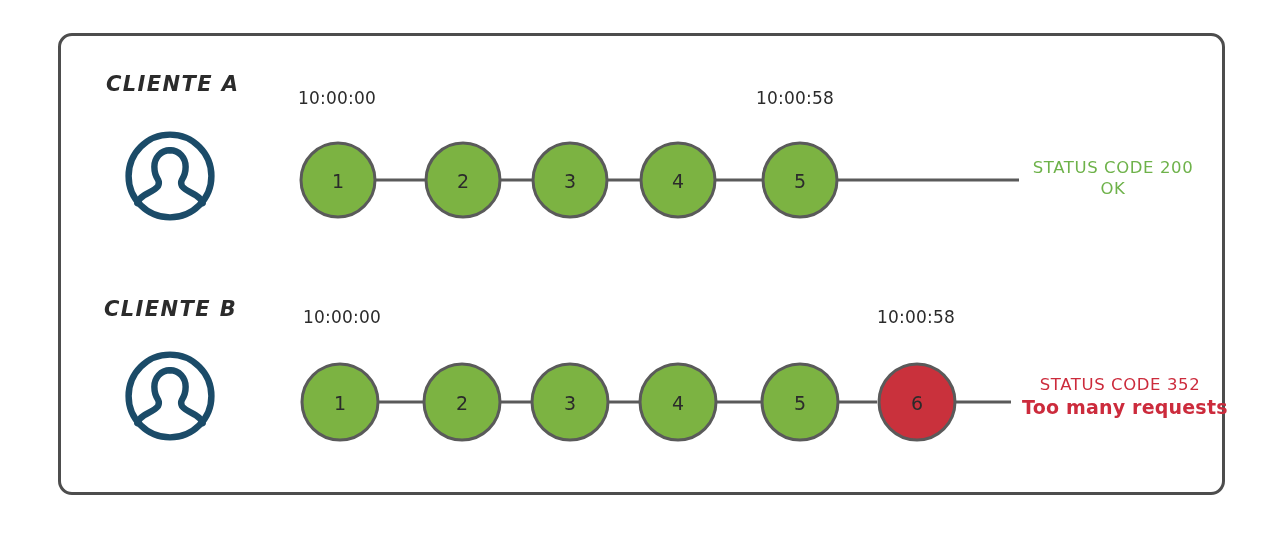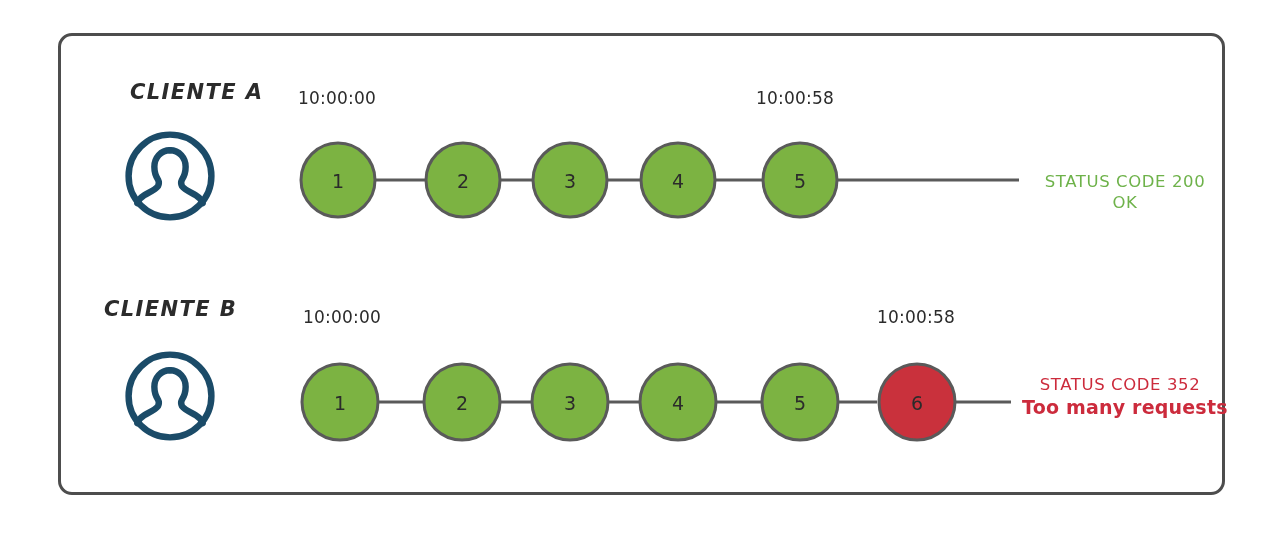--- a/index.html
+++ b/index.html
@@ -112,21 +112,21 @@
 </style>
 </head>
 <body>
 
 <div id="stage">
 
   <div id="frame"></div>
 
   <div class="row">
 
-    <div class="client-label" style="left:106px; top:80px;margin-left:24px;">CLIENTE A</div>
+    <div class="client-label" style="left:106px; top:72px;">CLIENTE A</div>
 
     <div class="avatar" style="left:124px; top:130px;">
       <svg viewBox="0 0 100 100" xmlns="http://www.w3.org/2000/svg">
         <circle cx="50" cy="50" r="45" fill="none" stroke="#1B4B68" stroke-width="7"></circle>
         <g fill="none" stroke="#1B4B68" stroke-width="7" stroke-linejoin="round" stroke-linecap="round">
           <path d="M50 22 C40 22 33 30 33 40 C33 47 35 51 37 54 C38 56 38 59 37 61
                    C34 65 27 68 22 71 C18 73.5 15.5 76.5 14.5 79.5"></path>
           <path d="M50 22 C60 22 67 30 67 40 C67 47 65 51 63 54 C62 56 62 59 63 61
                    C66 65 73 68 78 71 C82 73.5 84.5 76.5 85.5 79.5"></path>
         </g>
@@ -162,21 +162,21 @@
           <circle cx="383" cy="46" r="37" fill="#7CB342" stroke="#5a5a5a" stroke-width="3"></circle>
           <text class="node-num" x="383" y="47">4</text>
         </g>
         <g>
           <circle cx="505" cy="46" r="37" fill="#7CB342" stroke="#5a5a5a" stroke-width="3"></circle>
           <text class="node-num" x="505" y="47">5</text>
         </g>
       </svg>
     </div>
 
-    <div class="status ok" style="left:1028px; top:172px; width:170px;margin-left:12px;">
+    <div class="status ok" style="left:1028px; top:158px; width:170px;">
       <span class="line1">STATUS CODE 200</span>
       <span class="line1">OK</span>
     </div>
   </div>
 
   <div class="row">
 
     <div class="client-label" style="left:104px; top:297px;">CLIENTE B</div>
 
     <div class="avatar" style="left:124px; top:350px;">

